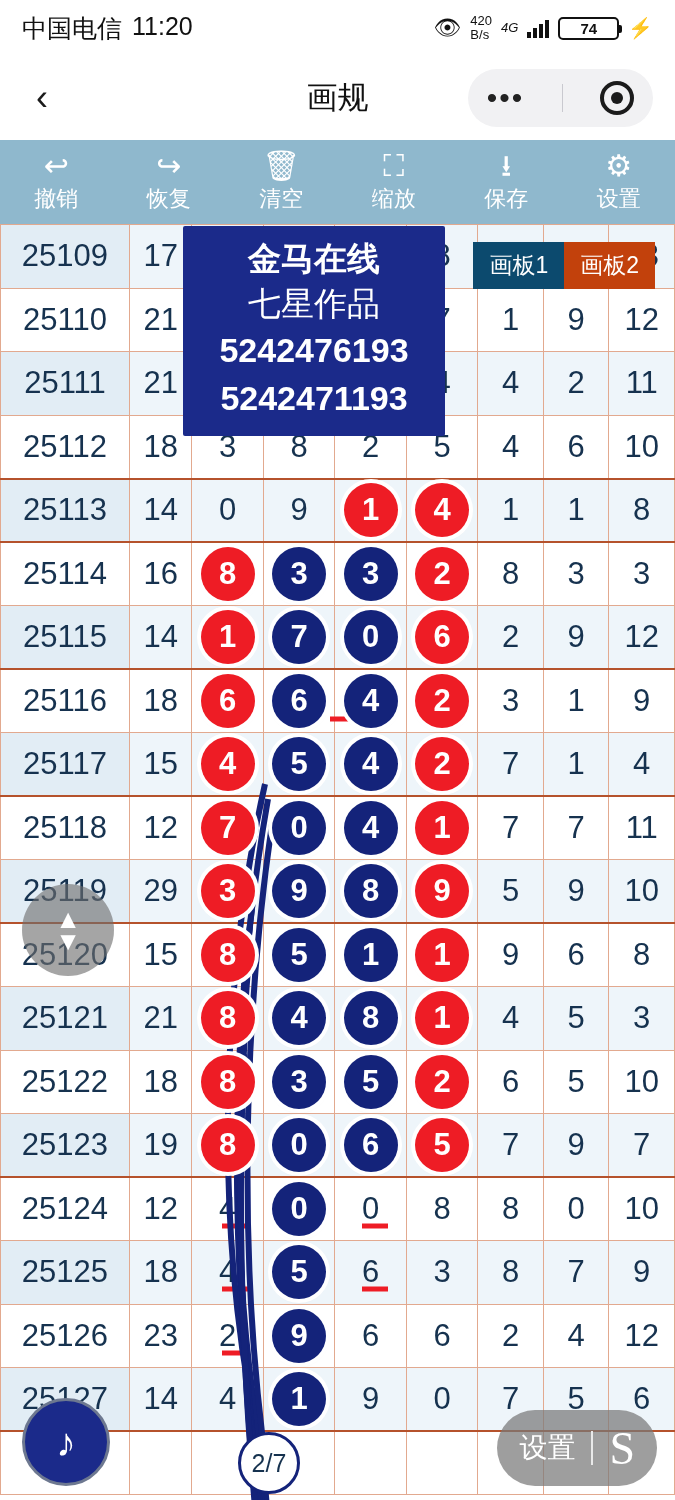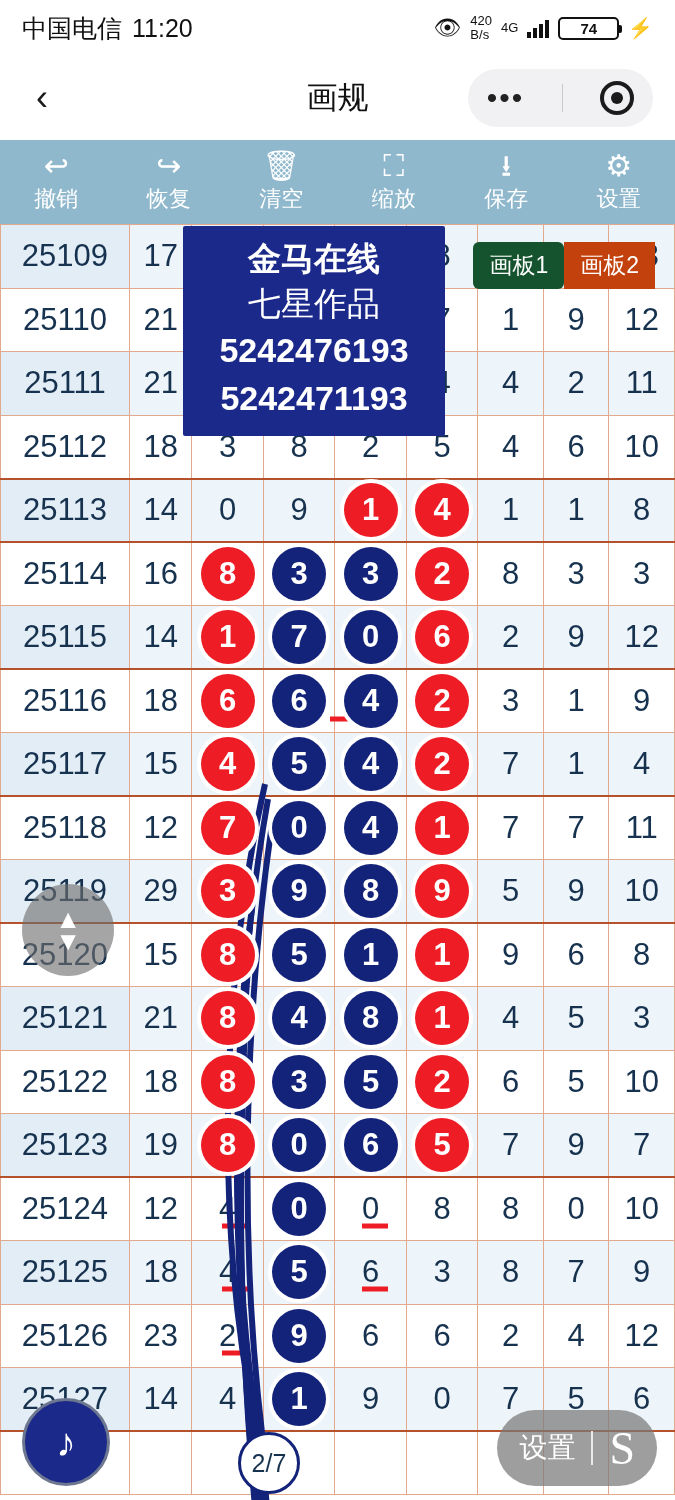--- a/index.html
+++ b/index.html
@@ -11,25 +11,25 @@
     overflow:hidden;
     position:relative;
   }
 
   
   .statusbar{
     height:56px; background:#ffffff;
     display:flex; align-items:center; justify-content:space-between;
     padding:0 22px;
   }
-  .sb-left{ display:flex; align-items:center; gap:10px; font-size:25px; color:#111; }
+  .sb-left{ display:flex; gap:10px; font-size:25px; color:#111; }
   .sb-right{ display:flex; align-items:center; gap:9px; color:#111; }
   .sb-eye{ font-size:22px; }
   .sb-net{ font-size:13px; line-height:1.05; text-align:left; }
-  .sb-4g{ font-size:13px; line-height:1.05; text-align:center;}
+  .sb-4g{ font-size:13px; line-height:1.05; text-align:center;font-style:italic;}
   .bars{ display:flex; align-items:flex-end; gap:2px; height:20px;}
   .bars i{ width:4px; background:#111; display:block;}
   .bars i:nth-child(1){height:6px}
   .bars i:nth-child(2){height:10px}
   .bars i:nth-child(3){height:14px}
   .bars i:nth-child(4){height:18px}
   .batt{
     border:2px solid #111; border-radius:5px; padding:1px 20px;
     font-size:15px; font-weight:bold; position:relative;
   }
@@ -138,21 +138,21 @@
   .promo .l1{ font-size:33px; font-weight:bold; line-height:45px; }
   .promo .l2{ font-size:33px; font-weight:normal; line-height:45px; }
   .promo .l3{ font-size:34px; font-weight:bold; line-height:48px; }
 
   .tabs{
     position:absolute; right:20px; top:18px; display:flex; z-index:6;
   }
   .tab{
     padding:8px 16px; font-size:23px; color:#fff; background:#c2410c;
   }
-  .tab.active{ background:#14532d;border-radius:6px; }
+  .tab.active{ background:#0c4a6e; }
 
   .fab-updown{
     position:absolute; left:22px; top:660px; width:92px;height:92px;
     border-radius:50%; background:rgba(110,110,110,.62);
     display:flex;align-items:center;justify-content:center; z-index:6;
   }
   .fab-updown .ar{ color:#fff; font-size:26px; line-height:22px; text-align:center;}
 
   .pager{
     position:absolute; left:238px; bottom:6px;

